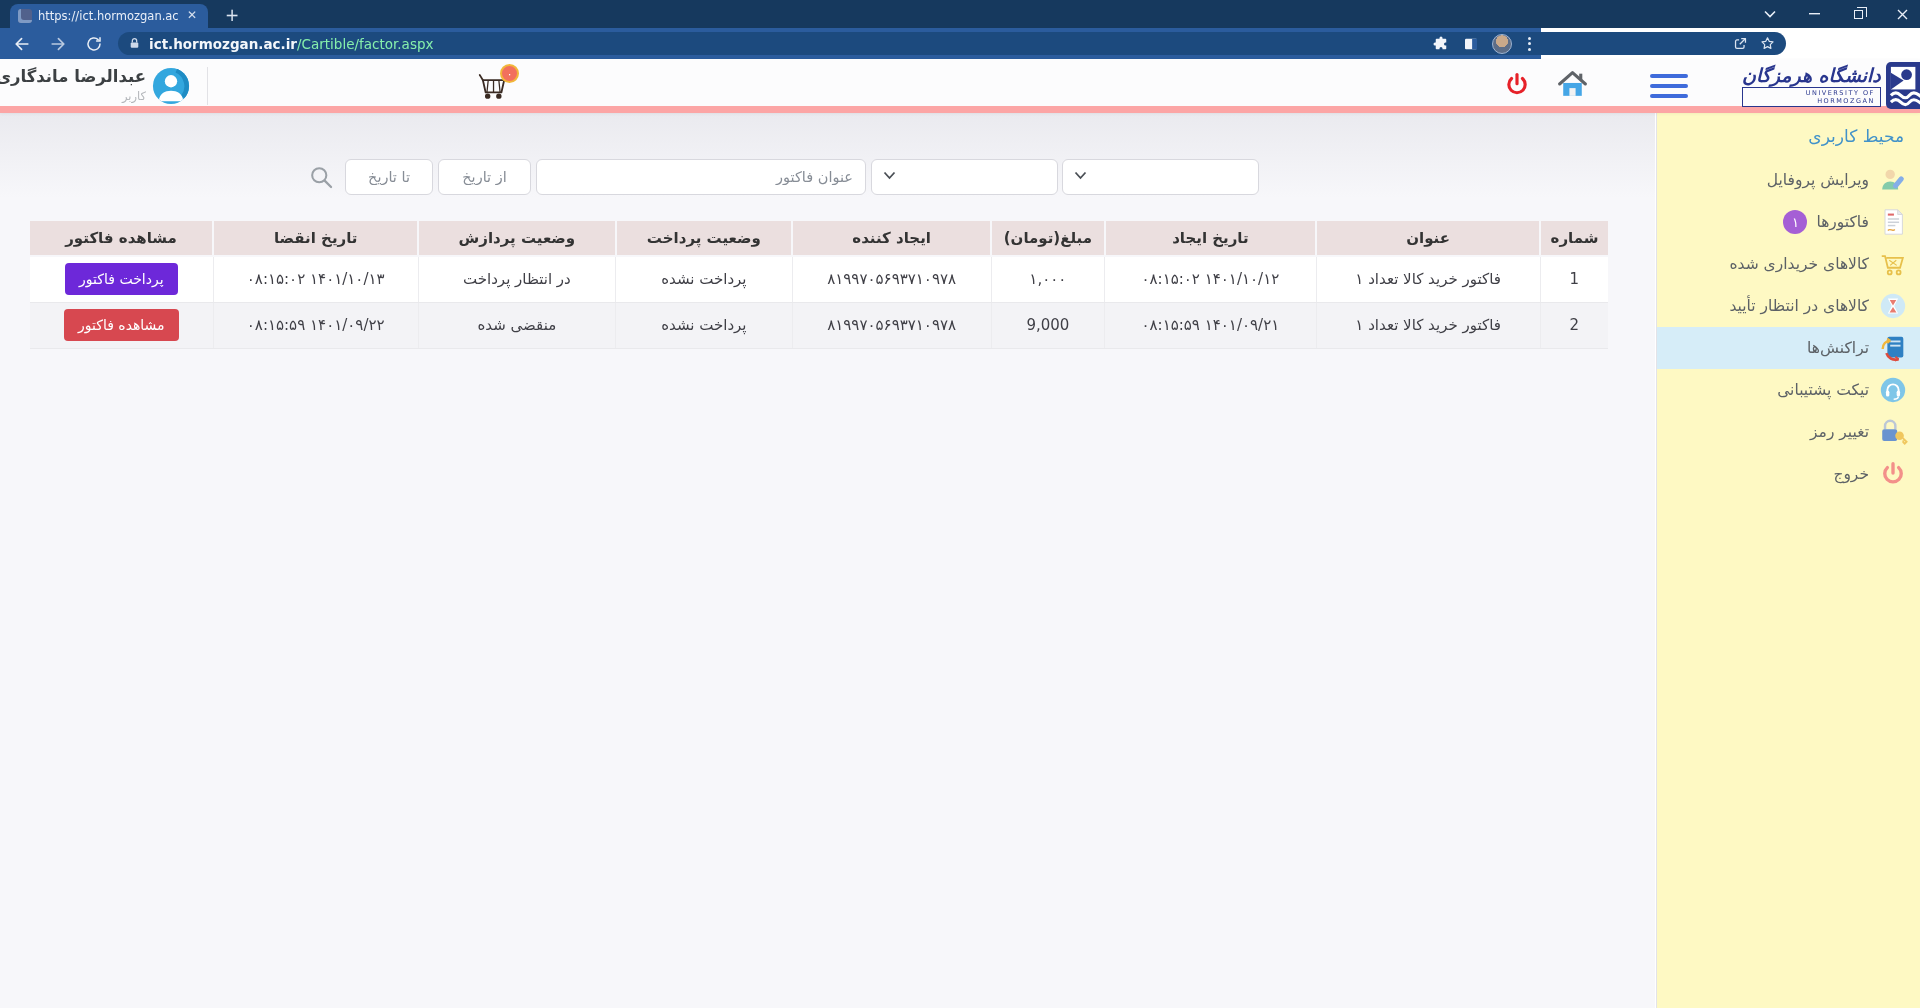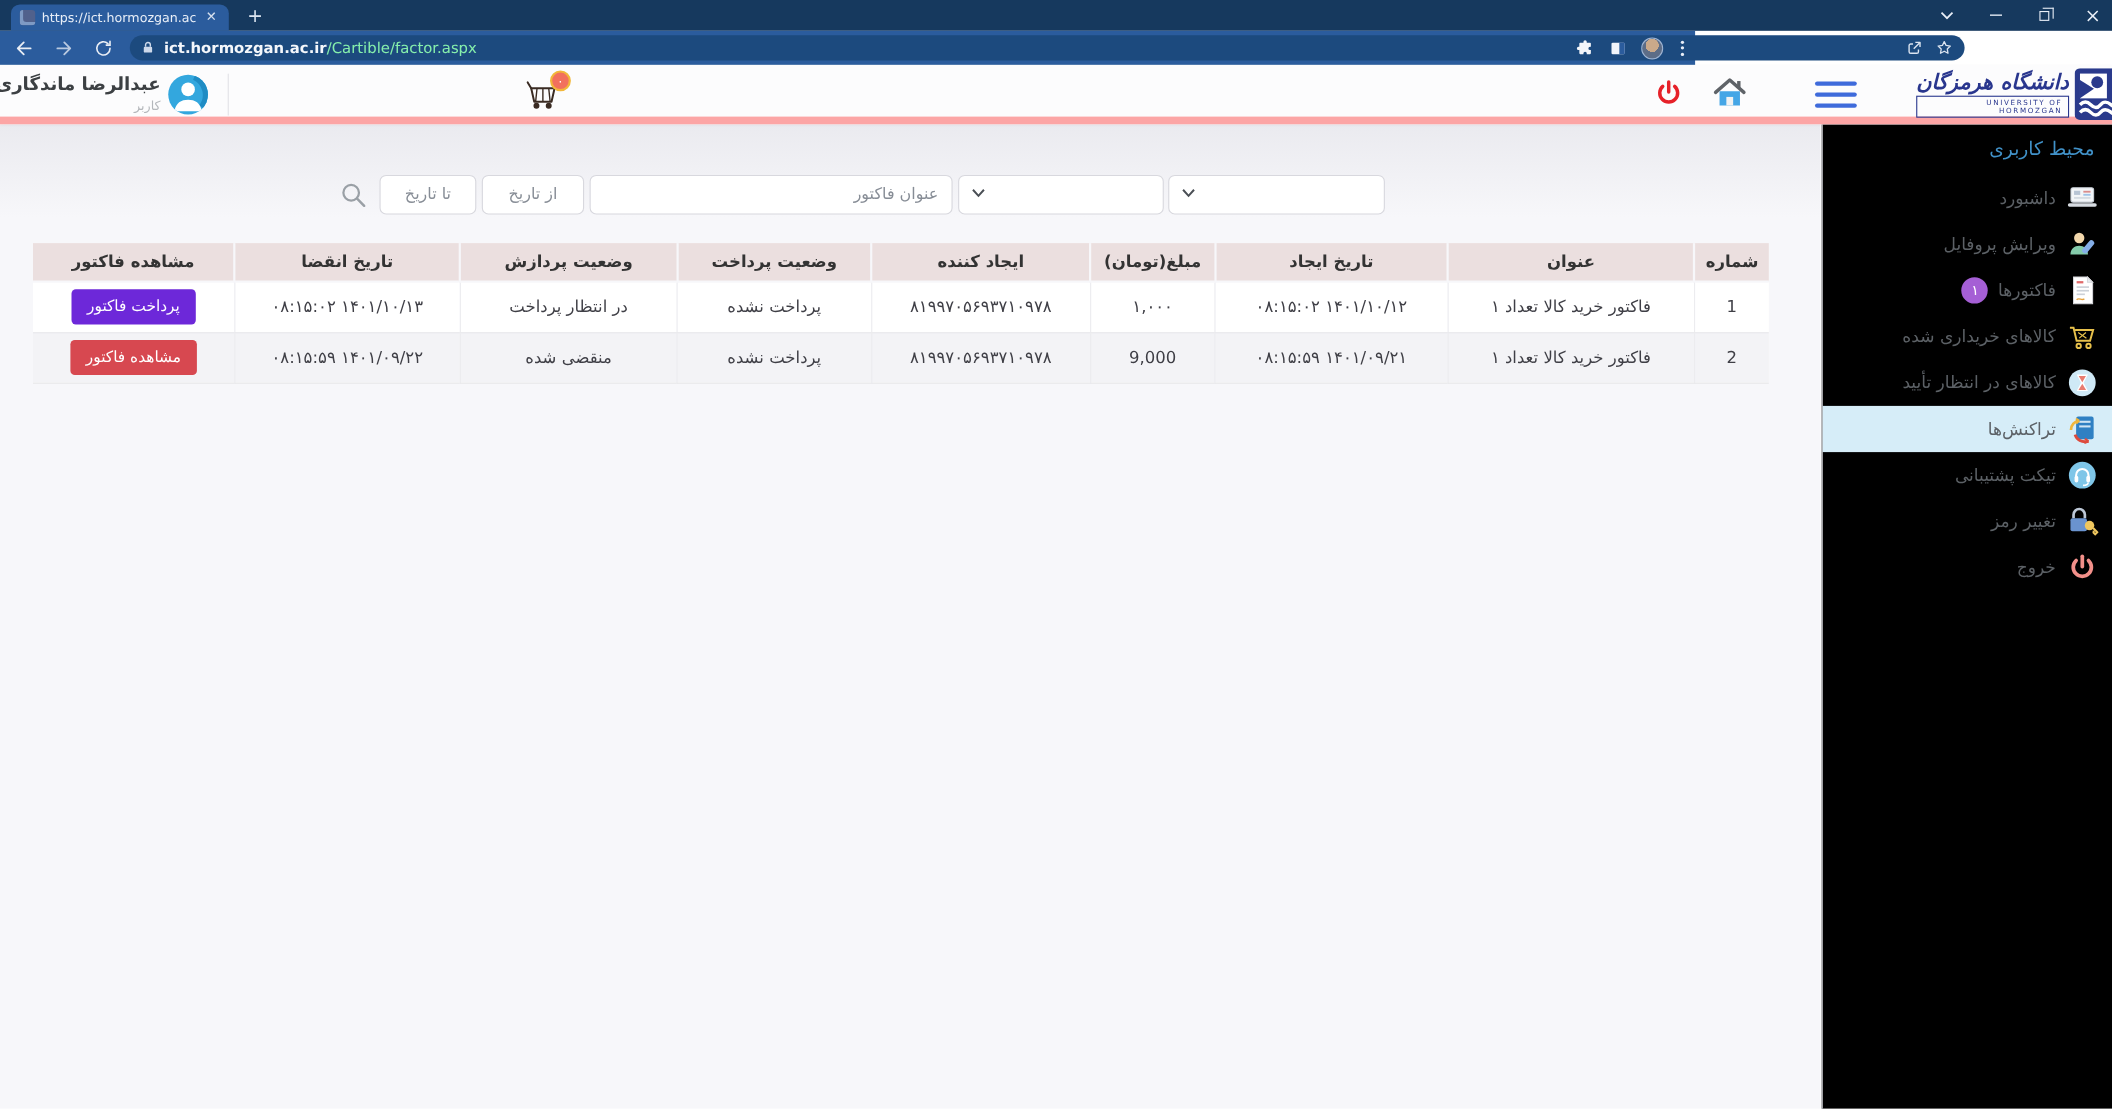--- a/index.html
+++ b/index.html
@@ -54,21 +54,21 @@
   .hamburger { position:absolute; left:1650px; top:15px; width:38px; display:flex; flex-direction:column; gap:6.5px; }
   .hamburger i { height:3.5px; background:#3f6bdb; border-radius:2px; }
   .logoblock { position:absolute; left:1742px; top:3px; display:flex; align-items:center; gap:5px; }
   .logo-text { text-align:center; }
   .logo-fa { font-size:19px; font-weight:bold; font-style:italic; color:#29368e; white-space:nowrap; }
   .logo-en { border:1px solid #29368e; padding:1px 5px; margin-top:1px; }
   .logo-en div { font-size:6.5px; letter-spacing:1.5px; color:#29368e; line-height:8px; text-align:right; }
   .emblem { width:47px; height:47px; }
 
   
-  .sidebar { position:absolute; right:0; top:113px; width:264px; height:895px; background:#000000;
+  .sidebar { position:absolute; right:0; top:113px; width:264px; height:895px; background:#fef9c3;
              border-left:1px solid #e3e3e8; direction:rtl; }
   .side-title { color:#4192c9; font-size:17px; padding:13px 16px 6px 0; text-align:right; }
   .side-items { margin-top:7px; }
   .side-item { height:42px; display:flex; align-items:center; padding-right:12px; gap:9px; cursor:pointer; }
   .side-item.active { background:#d6edf8; }
   .side-ico { width:30px; height:30px; flex:0 0 auto; }
   .side-label { font-size:15.5px; color:#5c6166; white-space:nowrap; }
   .side-badge { width:24px; height:24px; border-radius:50%; background:#a55fd5; color:#fff; font-size:13px;
                 display:flex; align-items:center; justify-content:center; }
 
@@ -258,31 +258,20 @@
       <path d="M5 34q5-5 10 0t9 0 10 0 9 0" stroke="#fff" stroke-width="3.2" fill="none"></path>
       <path d="M5 41q5-5 10 0t9 0 10 0 9 0" stroke="#fff" stroke-width="3.2" fill="none"></path>
     </svg>
   </div>
 </div>
 
 <div class="sidebar">
   <div class="side-title">محیط کاربری</div>
   <div class="side-items">
 
-    <div class="side-item">
-      <svg class="side-ico" viewBox="0 0 32 32">
-        <rect x="5" y="6" width="22" height="14" rx="2" fill="#f2f5f8" stroke="#c9d0d8"></rect>
-        <rect x="8" y="9" width="6" height="4" fill="#b7c4d4"></rect>
-          <rect x="17" y="9" width="7" height="1.8" fill="#d98c8c"></rect>
-        <rect x="17" y="12" width="7" height="1.8" fill="#9fc3e8"></rect>
-          <rect x="8" y="15" width="16" height="1.8" fill="#d4dbe2"></rect>
-        <rect x="2" y="21" width="28" height="3.5" rx="1.7" fill="#d7dce2"></rect>
-      </svg>
-      <span class="side-label">داشبورد</span>
-    </div>
 
     <div class="side-item">
       <svg class="side-ico" viewBox="0 0 32 32">
         <circle cx="13" cy="10" r="5" fill="#f2d7ab"></circle>
         <path d="M4.5 26c0-5.5 4-8.5 8.5-8.5s8.5 3 8.5 8.5z" fill="#84cbaa"></path>
         <rect x="19" y="11" width="5.5" height="15" rx="2.7" transform="rotate(40 21.7 18.5)" fill="#85aee8"></rect>
       </svg>
       <span class="side-label">ویرایش پروفایل</span>
     </div>
 

